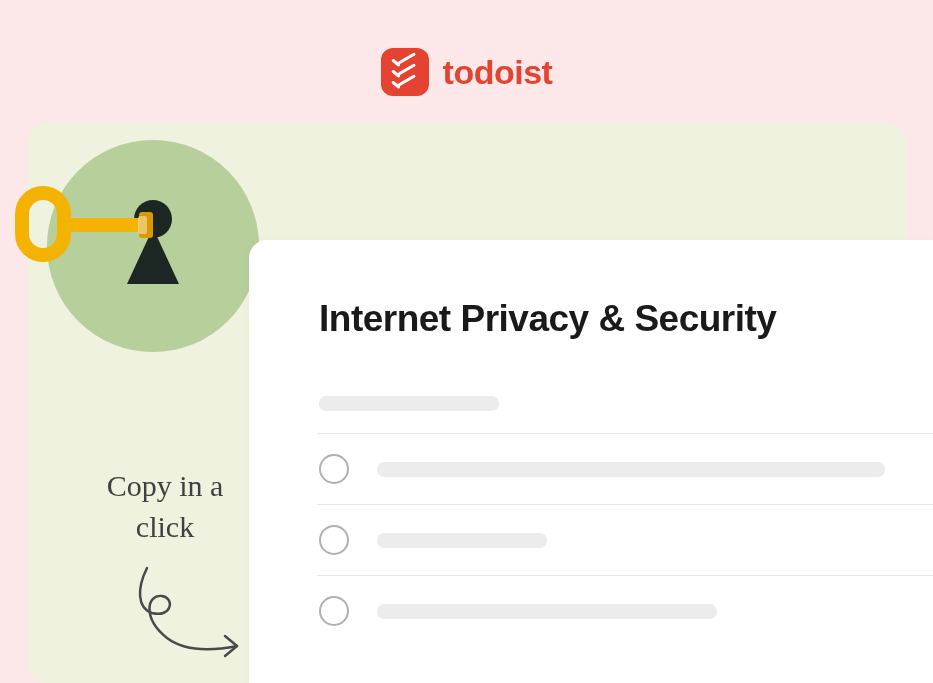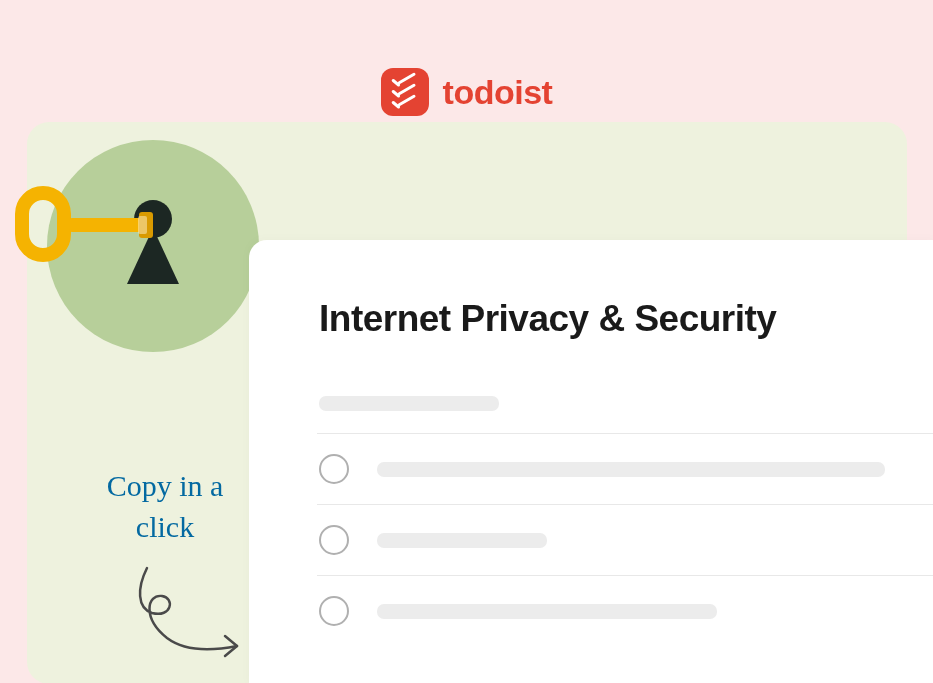--- a/index.html
+++ b/index.html
@@ -6,21 +6,21 @@
   body {
     width: 933px;
     height: 683px;
     background: #fce8e8;
     font-family: -apple-system, BlinkMacSystemFont, "Segoe UI", Helvetica, Arial, sans-serif;
     overflow: hidden;
     position: relative;
   }
   .header {
     width: 100%;
-    padding-top: 68px;
+    padding-top: 48px;
     display: flex;
     justify-content: center;
     align-items: center;
   }
   .logo-wrap {
     display: flex;
     align-items: center;
     gap: 14px;
   }
   .logo-mark {
@@ -150,21 +150,21 @@
     background: #fff2cc;
     border-radius: 2px;
     opacity: 0.5;
   }
   .copy-text {
     position: absolute;
     left: 48px;
     top: 344px;
     font-family: "Comic Sans MS", "Segoe Script", cursive;
     font-size: 30px;
-    color: #0369a1;
+    color: #404040;
     line-height: 1.35;
     text-align: center;
     width: 180px;
   }
   .arrow {
     position: absolute;
     left: 90px;
     top: 436px;
     width: 140px;
     height: 110px;

